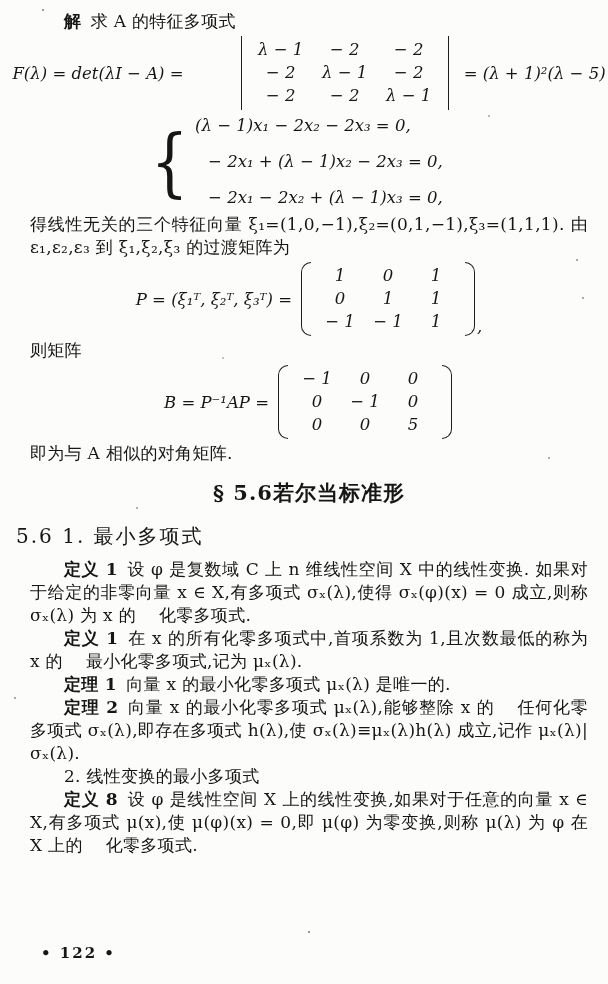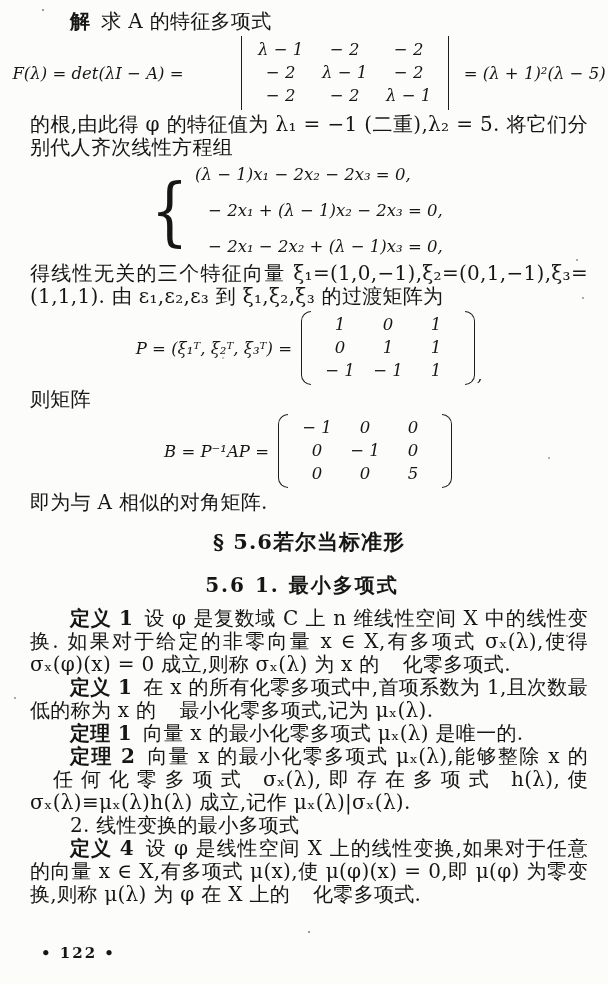--- a/index.html
+++ b/index.html
@@ -8,21 +8,21 @@
     position: relative;
     width: 608px; height: 984px;
     margin: 0 auto;
     background: #fcfcfa;
     color: #161616;
     font-family: "DejaVu Serif", "DejaVu Sans", serif;
     padding: 10px 20px 0 30px;
     overflow: hidden;
   }
   .para {
-    font-size: 20px;
+    font-size: 17px;
     line-height: 23px;
     margin: 0;
     letter-spacing: 0.3px;
     text-align: justify;
   }
   .indent { text-indent: 2em; }
   .blabel { font-weight: bold; margin-right: 0.55em; }
   .bterm  { font-weight: normal; padding-left: 23px; }
   
   .formula {
@@ -76,21 +76,21 @@
   .sys-ind { padding-left: 13px; }
   
   .sec-head {
     margin: 14px 0 16px 0;
     text-align: center;
     font-size: 21px; font-weight: bold; letter-spacing: 1px;
   }
   .sec-head .sec-num { }
   .sub-head {
     margin: 14px 0 8px -14px;
-    font-size: 20px; font-weight: bold; letter-spacing: 2px; text-align: center;
+    font-size: 20px; font-weight: normal; letter-spacing: 2px;
   }
   .footer {
     position: absolute; left: 41px; bottom: 22px;
     font-size: 15px; font-weight: bold; letter-spacing: 2px;
   }
   
   .noise {
     position: absolute; width: 2px; height: 2px; background: #3a3a3a;
     border-radius: 50%; top: 9px; left: 42px;
     box-shadow: 540px 288px 0 #555, 524px 626px 0 #444, -28px 688px 0 #555,
@@ -118,21 +118,20 @@
       <span>− 2</span>
       <span>λ − 1</span>
       <span>− 2</span>
       <span>− 2</span>
       <span>− 2</span>
       <span>λ − 1</span>
     </div>
     <span class="f-rhs">= (λ + 1)²(λ − 5)</span>
   </div>
 
-  <p class="para">的根,由此得 φ 的特征值为 λ₁ = −1 (二重),λ₂ = 5. 将它们分别代人齐次线性方程组</p>
 
   <div class="system">
     <span class="brace">{</span>
     <div class="sys-lines">
       <div>(λ − 1)x₁ − 2x₂ − 2x₃ = 0,</div>
       <div class="sys-ind">− 2x₁ + (λ − 1)x₂ − 2x₃ = 0,</div>
       <div class="sys-ind">− 2x₁ − 2x₂ + (λ − 1)x₃ = 0,</div>
     </div>
   </div>
 
@@ -201,17 +200,17 @@
     <span class="blabel">定理 1</span><span>向量 x 的最小化零多项式 μₓ(λ) 是唯一的.</span>
   </p>
 
   <p class="para indent">
     <span class="blabel">定理 2</span><span>向量 x 的最小化零多项式 μₓ(λ),能够整除 x 的</span><span class="bterm">任何化零多项式</span><span> σₓ(λ),即存在多项式 h(λ),使 σₓ(λ)≡μₓ(λ)h(λ) 成立,记作 μₓ(λ)|σₓ(λ).</span>
   </p>
 
   <p class="para indent">2. 线性变换的最小多项式</p>
 
   <p class="para indent">
-    <span class="blabel">定义 4</span><span>设 φ 是线性空间 X 上的线性变换,如果对于任意的向量 x ∈ X,有多项式 μ(x),使 μ(φ)(x) = 0,即 μ(φ) 为零变换,则称 μ(λ) 为 φ 在 X 上的</span><span class="bterm">化零多项式</span><span>.</span>
+    <span class="blabel">定义 8</span><span>设 φ 是线性空间 X 上的线性变换,如果对于任意的向量 x ∈ X,有多项式 μ(x),使 μ(φ)(x) = 0,即 μ(φ) 为零变换,则称 μ(λ) 为 φ 在 X 上的</span><span class="bterm">化零多项式</span><span>.</span>
   </p>
 
   <div class="footer">• 122 •</div>
 </div>
 
 </body></html>

